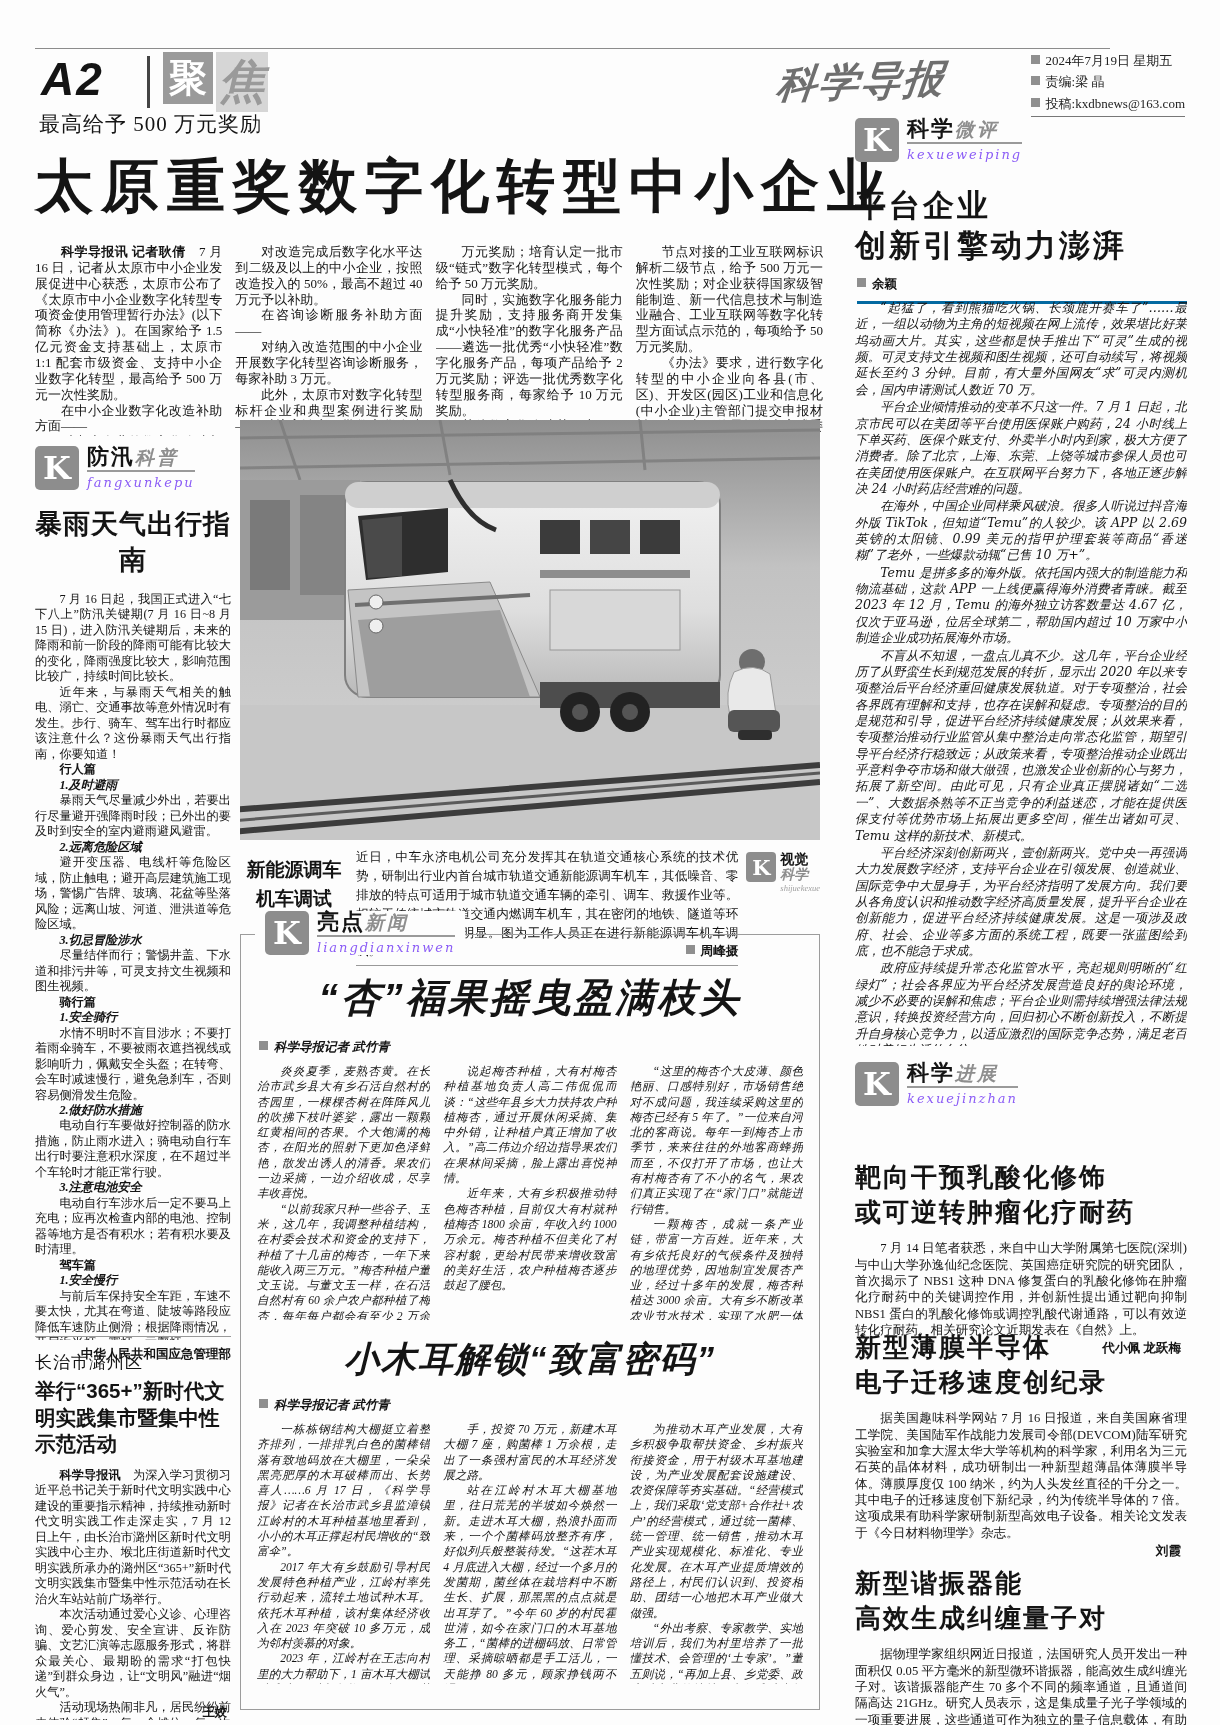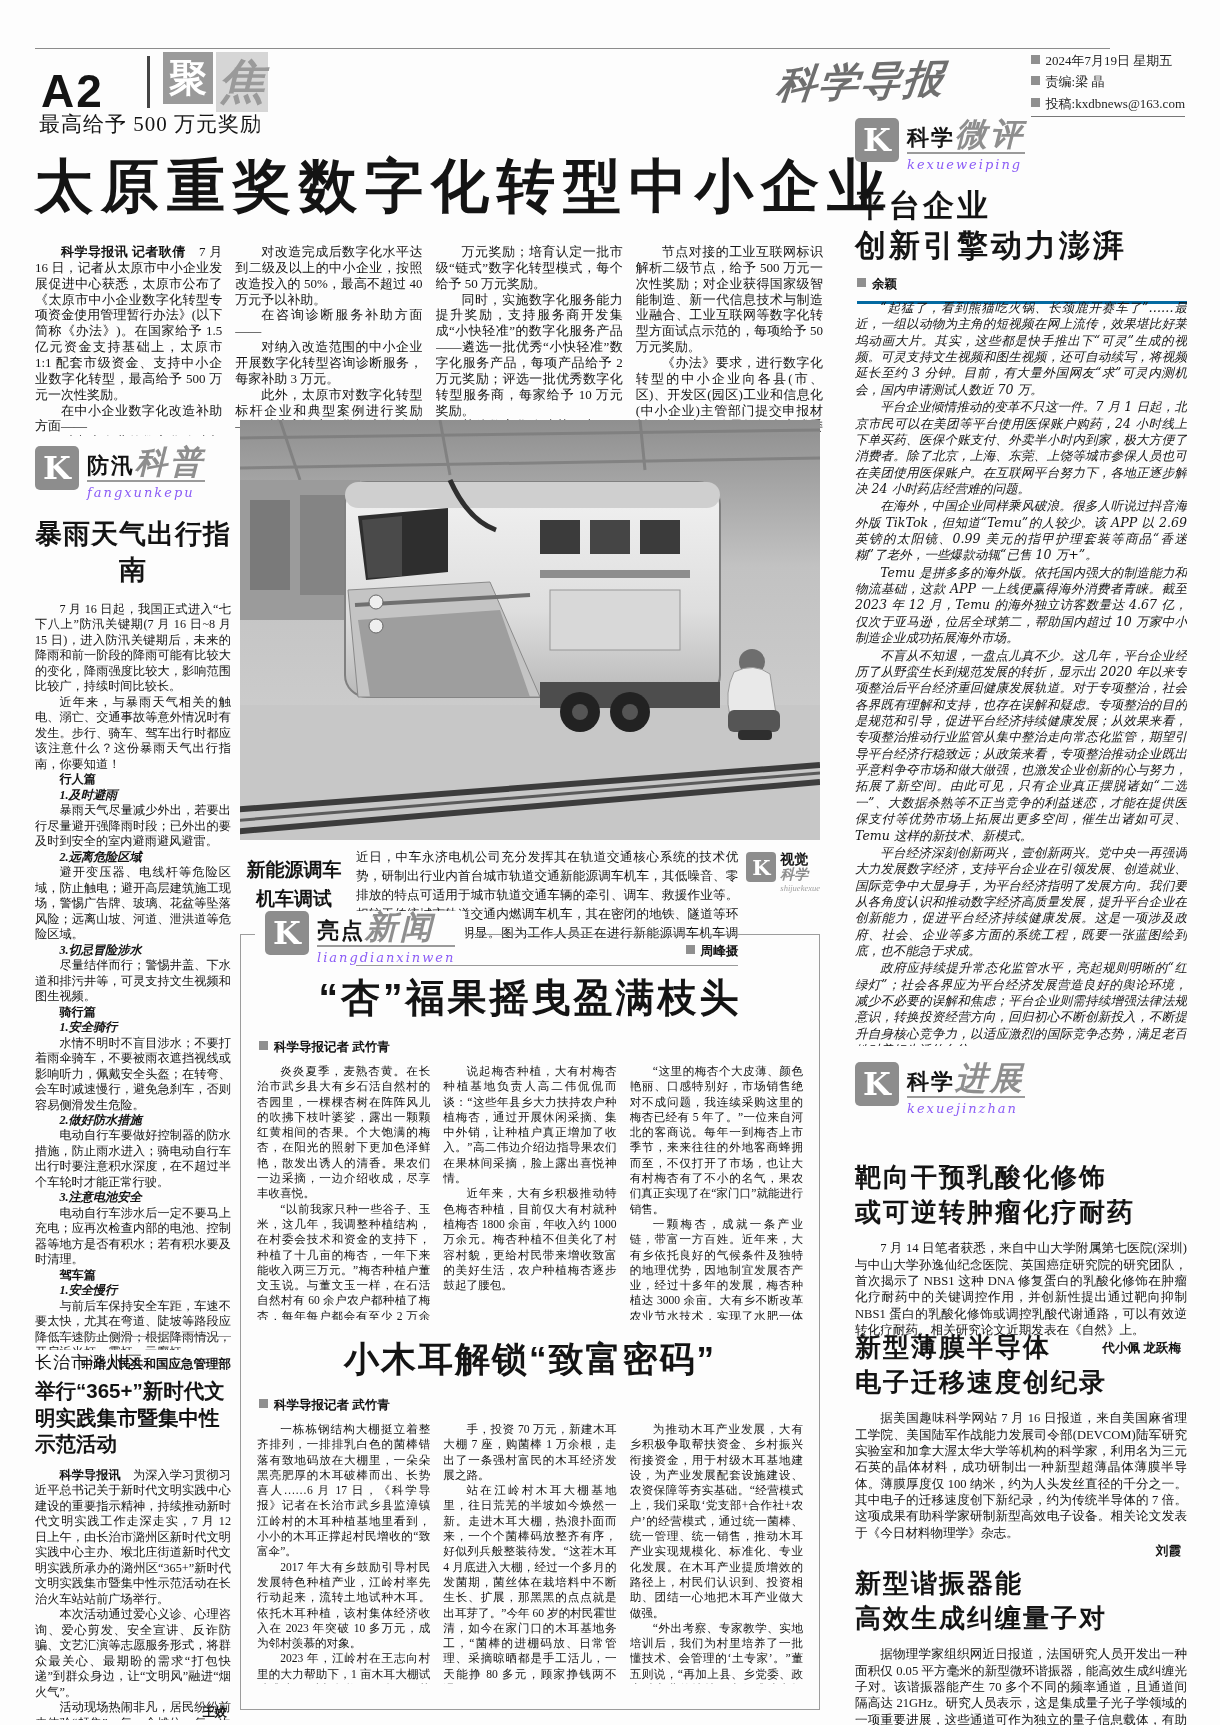--- a/index.html
+++ b/index.html
@@ -1,21 +1,21 @@
 <!DOCTYPE html>
 <html><head>
 <meta charset="utf-8">
 <style>
   html,body{margin:0;padding:0;background:#d9d9d9;}
   .page{position:relative;width:1220px;height:1725px;background:#fdfdfd;margin:0 auto;
         font-family:"Liberation Serif","DejaVu Serif",serif;color:#141414;overflow:hidden;}
   
   .hdr{position:absolute;left:35px;top:26px;width:1150px;height:82px;}
   .hdr-rule{position:absolute;left:0;top:22px;width:1075px;height:1px;background:#8c8c8c;}
-  .edition{position:absolute;left:6px;top:38px;font-size:46px;font-weight:bold;font-family:"Liberation Serif",serif;letter-spacing:2px;}
+  .edition{position:absolute;left:6px;top:26px;font-size:46px;font-weight:bold;font-family:"Liberation Serif",serif;letter-spacing:2px;font-style:italic;}
   .hdr-vline{position:absolute;left:112px;top:30px;width:3px;height:52px;background:#444;}
   .focuslogo{position:absolute;left:128px;top:26px;display:flex;gap:3px;}
   .fbox1{width:50px;height:52px;background:#9a9a9a;color:#fff;font-size:38px;font-weight:bold;
          display:flex;align-items:center;justify-content:center;}
   .fbox2{width:52px;height:60px;background:#d6d6d6;color:#9a9a9a;font-size:46px;font-weight:bold;
          font-style:italic;display:flex;align-items:center;justify-content:center;font-family:"DejaVu Serif",serif;}
   .masthead{position:absolute;right:240px;top:28px;font-size:40px;font-weight:bold;font-style:italic;
             color:#6f6f6f;font-family:"DejaVu Serif",serif;transform:skewX(-8deg) rotate(-2deg);letter-spacing:2px;}
   .dateblock{position:absolute;right:0;top:24px;font-size:13px;line-height:1.65;color:#222;}
   .dateblock .row{white-space:nowrap;}
@@ -27,21 +27,21 @@
   .para{text-indent:2em;text-align:justify;}
   .sub{font-weight:bold;text-indent:2em;text-align:justify;}
   .num{font-weight:bold;font-style:italic;text-indent:2em;text-align:justify;}
   .pre{white-space:pre-line;}
   
   .shdr{display:flex;align-items:flex-start;gap:8px;}
   .kbox{width:44px;height:44px;background:#8d8d8d;color:#fff;border-radius:5px;flex:0 0 auto;
         font-family:"DejaVu Serif",serif;font-weight:bold;font-size:32px;display:flex;align-items:center;justify-content:center;}
   .stitle{border-bottom:2px solid #9a9a9a;padding-bottom:2px;line-height:1;}
   .stitle .cn{font-size:22px;font-weight:bold;letter-spacing:2px;}
-  .stitle .scr{font-size:32px;font-weight:bold;font-style:italic;color:#8e8e8e;font-family:"DejaVu Serif",serif;letter-spacing:3px;}
+  .stitle .scr{font-size:19px;font-weight:bold;font-style:italic;color:#8e8e8e;font-family:"DejaVu Serif",serif;letter-spacing:3px;}
   .spy{font-size:13px;font-style:italic;color:#8b5cf6;letter-spacing:2px;margin-top:3px;font-family:"DejaVu Serif",serif;}
   .byline{font-size:12.5px;font-weight:bold;}
   .credit-r{text-align:right;font-weight:bold;font-size:12.5px;}
   
   .lead{position:absolute;left:35px;top:110px;width:788px;}
   .lead-kicker{font-size:21px;letter-spacing:1px;margin-left:4px;}
   .lead-hl{font-size:58px;letter-spacing:8px;margin-top:10px;white-space:nowrap;}
   .lead-body{display:flex;gap:13px;margin-top:18px;height:192px;overflow:hidden;}
   .lead-col{flex:1;font-size:13px;line-height:1.22;overflow:hidden;}
   
@@ -61,21 +61,21 @@
   .capt-text{flex:1;font-size:12.6px;line-height:1.5;text-align:justify;border-bottom:1px solid #999;padding-bottom:4px;}
   .capt-credit{white-space:nowrap;float:right;font-weight:bold;}
   .vbadge{flex:0 0 62px;display:flex;gap:4px;margin-top:4px;}
   .vbadge .kbox{width:30px;height:30px;font-size:21px;border-radius:4px;}
   .vb-t .cn1{font-size:14px;font-weight:bold;display:block;line-height:1.1;}
   .vb-t .cn2{font-size:14px;font-weight:bold;font-style:italic;color:#8e8e8e;display:block;line-height:1.1;font-family:"DejaVu Serif",serif;}
   .vb-t .py{font-size:8.5px;color:#9f9f9f;font-style:italic;display:block;}
   
   .ldbox{position:absolute;left:240px;top:934px;width:578px;height:774px;border:1px solid #9c9c9c;}
   .ld-hdr{position:absolute;top:-24px;left:14px;background:#fdfdfd;padding:0 10px;}
-  .ld-in{padding:36px 16px 0 16px;}
+  .ld-in{padding:36px 16px 0 16px;font-style:italic;}
   .art-hl1{text-align:center;font-size:39px;letter-spacing:3px;}
   .art-hl2{text-align:center;font-size:35px;letter-spacing:2px;}
   .art-by{margin:14px 0 8px 2px;}
   .cols3{display:flex;gap:13px;overflow:hidden;}
   .c3{flex:1;font-size:11.6px;line-height:1.32;overflow:hidden;}
   .b1{height:256px;}
   .b2{height:262px;}
   
   .rrail{position:absolute;left:855px;top:0;width:332px;height:1725px;}
   .wp-hdr{position:absolute;top:118px;left:0;}

